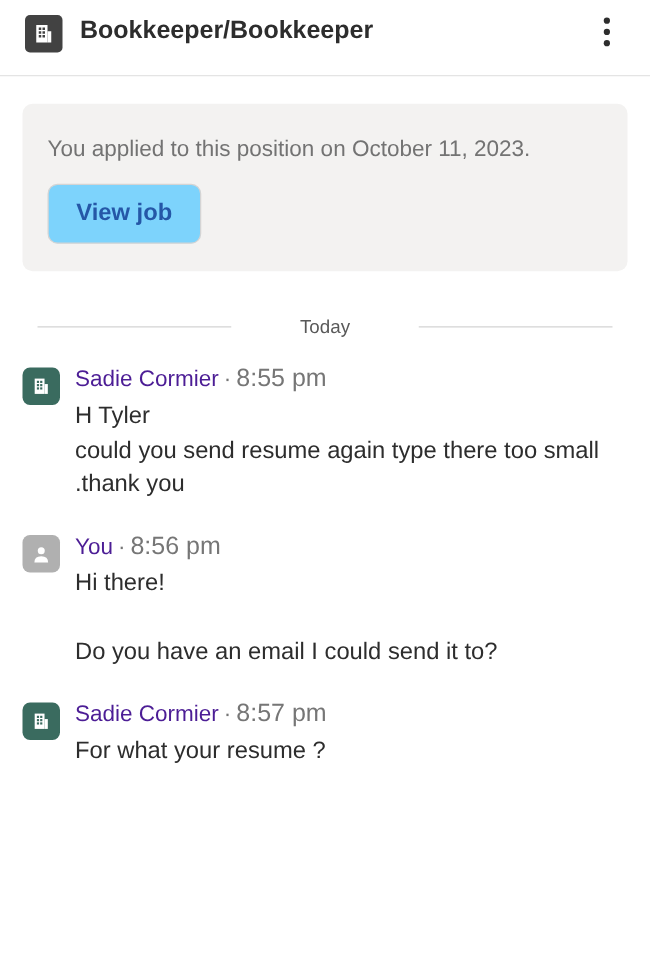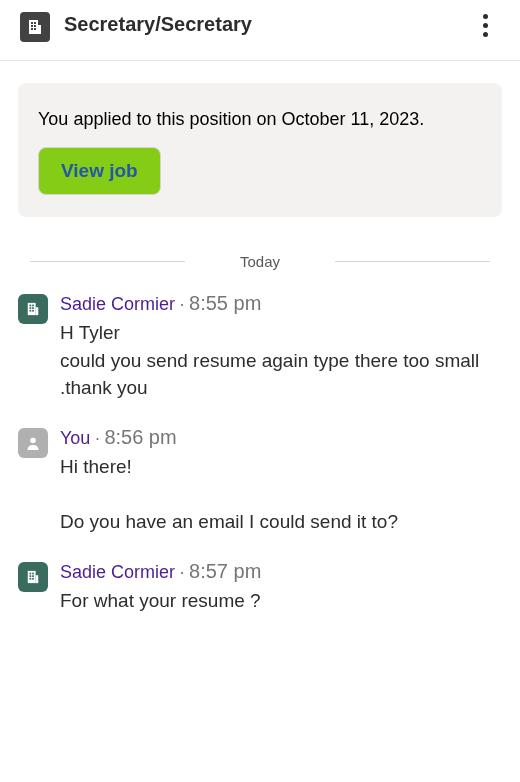--- a/index.html
+++ b/index.html
@@ -53,26 +53,26 @@
     border-radius: 50%;
   }
   .notice-card {
     margin: 22px 18px 0 18px;
     background: #f3f2f1;
     border-radius: 8px;
     padding: 24px 20px 22px 20px;
   }
   .notice-text {
     font-size: 18px;
-    color: #000000;
+    color: #737373;
     margin-bottom: 16px;
     line-height: 1.35;
   }
   .view-job-btn {
-    background: #84cc16;
+    background: #7dd3fc;
     border: 1px solid #d4d4d4;
     border-radius: 8px;
     padding: 12px 22px;
     font-size: 19px;
     font-weight: 700;
     color: #2557a7;
     cursor: pointer;
   }
   .date-sep {
     display: flex;
@@ -135,21 +135,21 @@
       <rect x="2" y="1" width="9" height="14" fill="#fff"></rect>
       <rect x="4" y="3" width="2" height="2" fill="#424242"></rect>
       <rect x="7" y="3" width="2" height="2" fill="#424242"></rect>
       <rect x="4" y="6" width="2" height="2" fill="#424242"></rect>
       <rect x="7" y="6" width="2" height="2" fill="#424242"></rect>
       <rect x="4" y="9" width="2" height="2" fill="#424242"></rect>
       <rect x="7" y="9" width="2" height="2" fill="#424242"></rect>
       <rect x="11" y="6" width="3" height="9" fill="#fff"></rect>
     </svg>
   </div>
-  <div class="header-title">Secretary/Secretary</div>
+  <div class="header-title">Bookkeeper/Bookkeeper</div>
   <div class="more-btn">
     <span></span>
     <span></span>
     <span></span>
   </div>
 </div>
 
 <div class="notice-card">
   <div class="notice-text">You applied to this position on October 11, 2023.</div>
   <button class="view-job-btn">View job</button>

